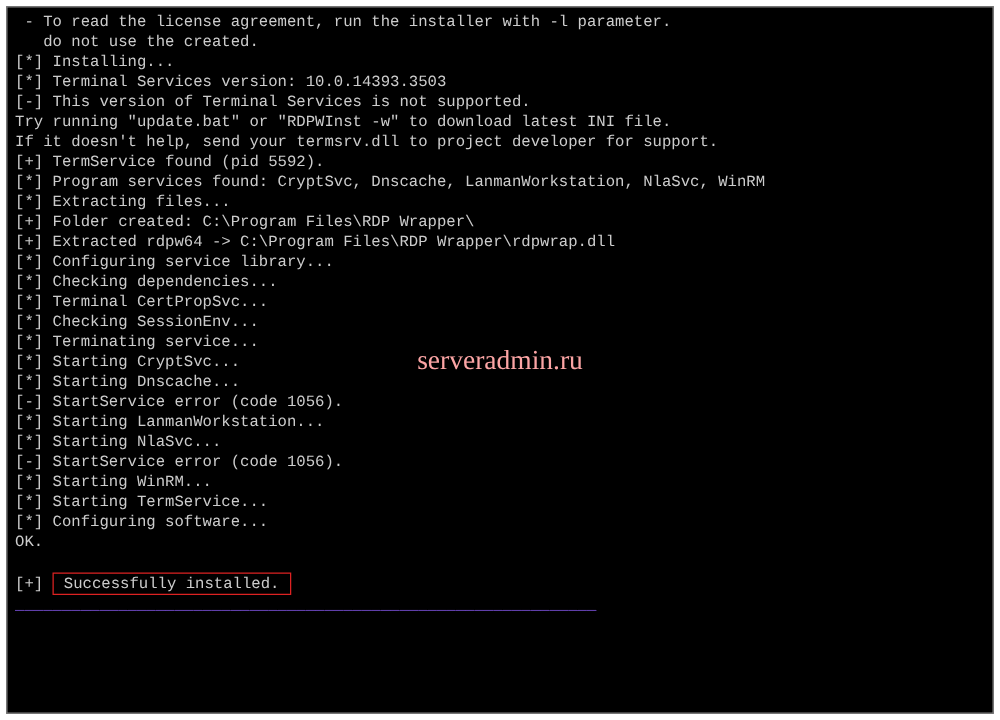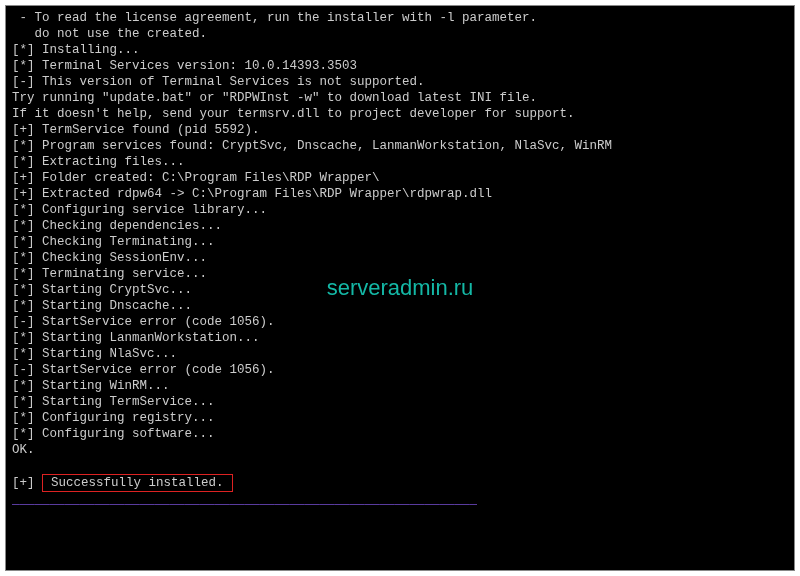--- a/index.html
+++ b/index.html
@@ -29,22 +29,22 @@
     }
     .terminal-line {
       white-space: pre;
       font-family: 'Consolas', 'Courier New', monospace;
     }
     .watermark {
       position: absolute;
       top: 50%;
       left: 50%;
       transform: translate(-50%, -50%);
-      color: #14b8a6;
-      font-family: Liberation Sans, sans-serif;
+      color: #fca5a5;
+      font-family: Liberation Serif, serif;
       font-size: 22px;
       font-weight: normal;
       letter-spacing: 0;
       z-index: 10;
       pointer-events: none;
     }
     .highlight-box {
       border: 1px solid #dd2222;
       padding: 0 8px;
       display: inline-block;
@@ -69,32 +69,31 @@
   <div class="terminal-line">[-] This version of Terminal Services is not supported.</div>
   <div class="terminal-line">Try running "update.bat" or "RDPWInst -w" to download latest INI file.</div>
   <div class="terminal-line">If it doesn't help, send your termsrv.dll to project developer for support.</div>
   <div class="terminal-line">[+] TermService found (pid 5592).</div>
   <div class="terminal-line">[*] Program services found: CryptSvc, Dnscache, LanmanWorkstation, NlaSvc, WinRM</div>
   <div class="terminal-line">[*] Extracting files...</div>
   <div class="terminal-line">[+] Folder created: C:\Program Files\RDP Wrapper\</div>
   <div class="terminal-line">[+] Extracted rdpw64 -&gt; C:\Program Files\RDP Wrapper\rdpwrap.dll</div>
   <div class="terminal-line">[*] Configuring service library...</div>
   <div class="terminal-line">[*] Checking dependencies...</div>
-  <div class="terminal-line">[*] Checking Terminating...</div>
+  <div class="terminal-line">[*] Terminal CertPropSvc...</div>
   <div class="terminal-line">[*] Checking SessionEnv...</div>
   <div class="terminal-line">[*] Terminating service...</div>
   <div class="terminal-line">[*] Starting CryptSvc...</div>
   <div class="terminal-line">[*] Starting Dnscache...</div>
   <div class="terminal-line">[-] StartService error (code 1056).</div>
   <div class="terminal-line">[*] Starting LanmanWorkstation...</div>
   <div class="terminal-line">[*] Starting NlaSvc...</div>
   <div class="terminal-line">[-] StartService error (code 1056).</div>
   <div class="terminal-line">[*] Starting WinRM...</div>
   <div class="terminal-line">[*] Starting TermService...</div>
-  <div class="terminal-line">[*] Configuring registry...</div>
   <div class="terminal-line">[*] Configuring software...</div>
   <div class="terminal-line">OK.</div>
   <div class="blank-line"></div>
   <div class="terminal-line"><span>[+] </span><span class="highlight-box">Successfully installed.</span></div>
   <div class="terminal-line separator-line">______________________________________________________________</div>
   <div class="blank-line"></div>
 
 </div>
 
 </body></html>

